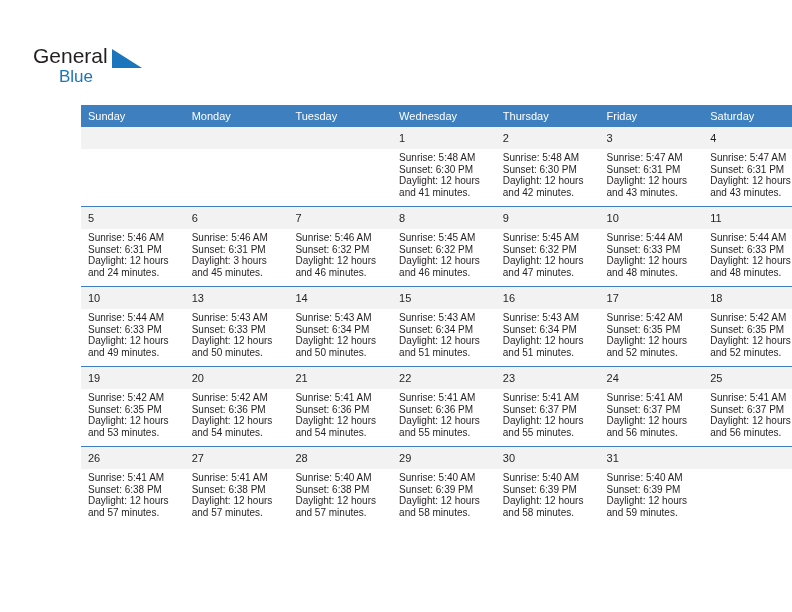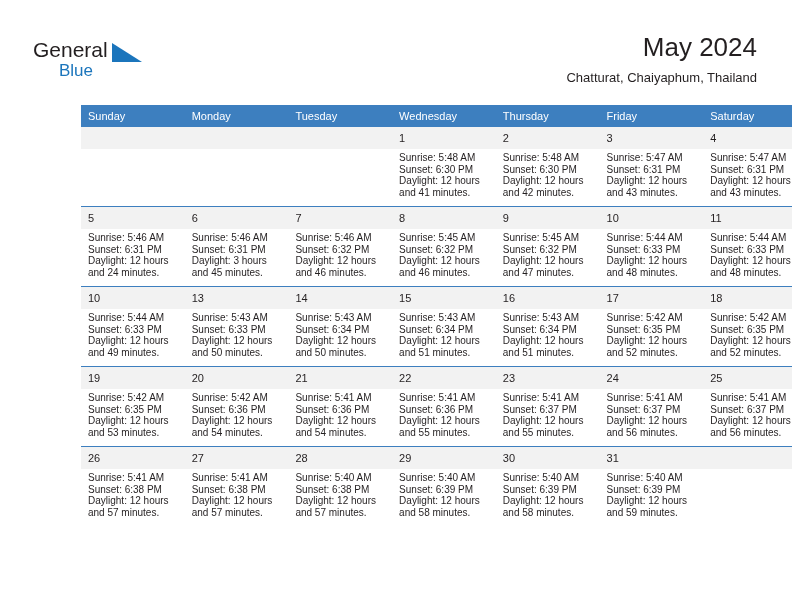--- a/index.html
+++ b/index.html
@@ -24,21 +24,21 @@
   
   .header {
     position: absolute;
     left: 0; top: 0;
     width: 792px;
     height: 100px;
   }
   .logo {
     position: absolute;
     left: 33px;
-    top: 38px;
+    top: 44px;
     width: 130px;
     height: 48px;
     text-decoration: underline;
   }
   .logo-general {
     position: absolute;
     left: 0; top: 0;
     font-size: 21px;
     letter-spacing: 0px;
     color: #231f20;
@@ -150,24 +150,20 @@
 <div class="page">
 
   <div class="header">
 
     <div class="logo">
       <span class="logo-general">General</span>
       <span class="logo-tri"></span>
       <span class="logo-blue">Blue</span>
     </div>
 
-    <div class="title-block">
-      <div class="cal-title">May 2024</div>
-      <div class="cal-subtitle">Chatturat, Chaiyaphum, Thailand</div>
-    </div>
 
   </div>
 
   <table class="calendar">
     <thead>
       <tr>
         <th>Sunday</th>
         <th>Monday</th>
         <th>Tuesday</th>
         <th>Wednesday</th>

